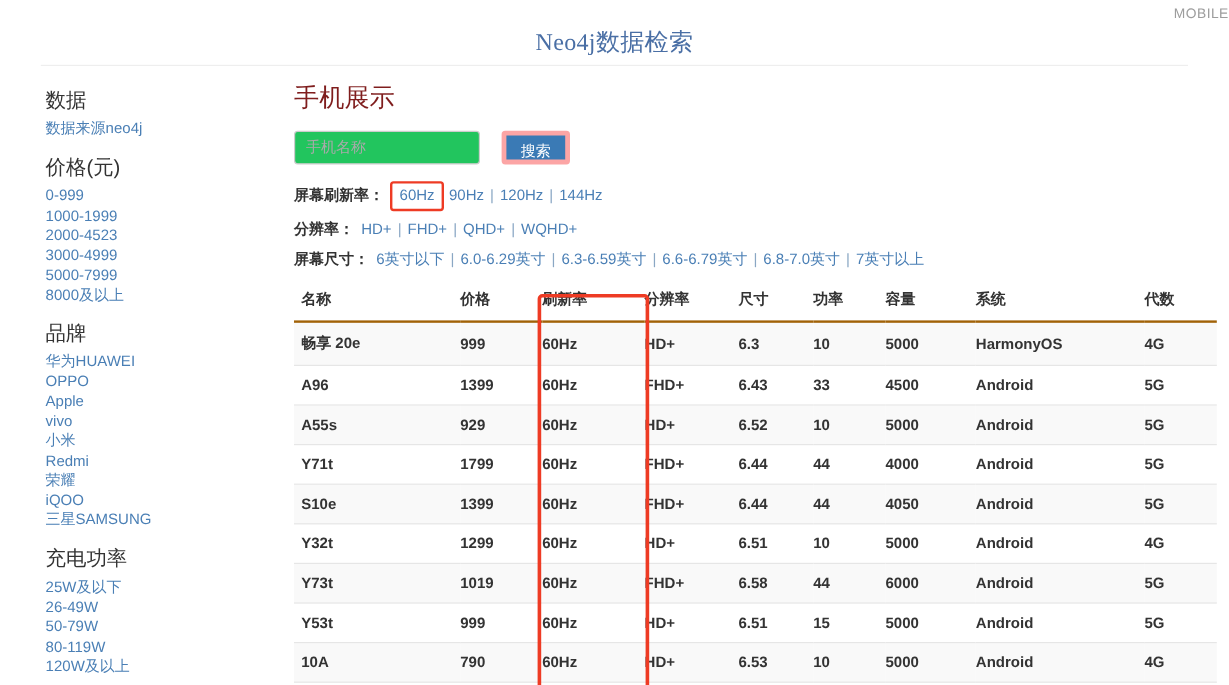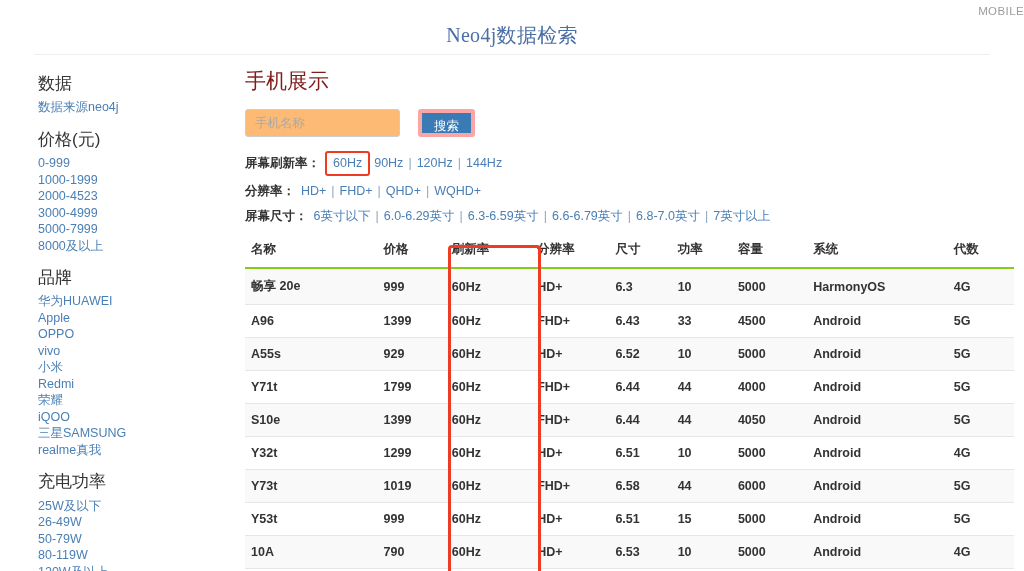--- a/index.html
+++ b/index.html
@@ -105,21 +105,21 @@
     width: 155px;
     height: 28px;
     box-sizing: border-box;
     border: 1px solid #cccccc;
     border-radius: 3px;
     padding: 3px 9px;
     font-size: 12.5px;
     color: #555555;
     font-family: "Liberation Sans", sans-serif;
     outline: none;
-    background: #fdba74;
+    background: #22c55e;
   }
   .search-input::placeholder { color: #a9a9a9; }
   .search-btn {
     margin-left: 18px;
     height: 28px;
     padding: 0 12px;
     border: 4px solid #fca5a5;
     border-radius: 3px;
     background: #3a7ab5;
     color: #ffffff;
@@ -169,21 +169,21 @@
     width: 100%;
     border-collapse: collapse;
     font-size: 12.5px;
     table-layout: fixed;
   }
   table.data-table th {
     text-align: left;
     font-weight: bold;
     color: #333333;
     padding: 4px 0 9px 0;
-    border-bottom: 2px solid #84cc16;
+    border-bottom: 2px solid #a16207;
   }
   table.data-table td {
     padding: 9px 0 9px 0;
     color: #333333;
     font-weight: bold;
     border-bottom: 1px solid #e6e6e6;
   }
   table.data-table tbody tr:nth-child(odd) { background: #f9f9f9; }
   table.data-table tbody tr:nth-child(even) { background: #ffffff; }
 
@@ -234,29 +234,28 @@
       <a class="side-link">1000-1999</a>
       <a class="side-link">2000-4523</a>
       <a class="side-link">3000-4999</a>
       <a class="side-link">5000-7999</a>
       <a class="side-link">8000及以上</a>
     </div>
 
     <div class="side-group">
       <div class="side-heading">品牌</div>
       <a class="side-link">华为HUAWEI</a>
+      <a class="side-link">OPPO</a>
       <a class="side-link">Apple</a>
-      <a class="side-link">OPPO</a>
       <a class="side-link">vivo</a>
       <a class="side-link">小米</a>
       <a class="side-link">Redmi</a>
       <a class="side-link">荣耀</a>
       <a class="side-link">iQOO</a>
       <a class="side-link">三星SAMSUNG</a>
-      <a class="side-link">realme真我</a>
     </div>
 
     <div class="side-group">
       <div class="side-heading">充电功率</div>
       <a class="side-link">25W及以下</a>
       <a class="side-link">26-49W</a>
       <a class="side-link">50-79W</a>
       <a class="side-link">80-119W</a>
       <a class="side-link">120W及以上</a>
     </div>

